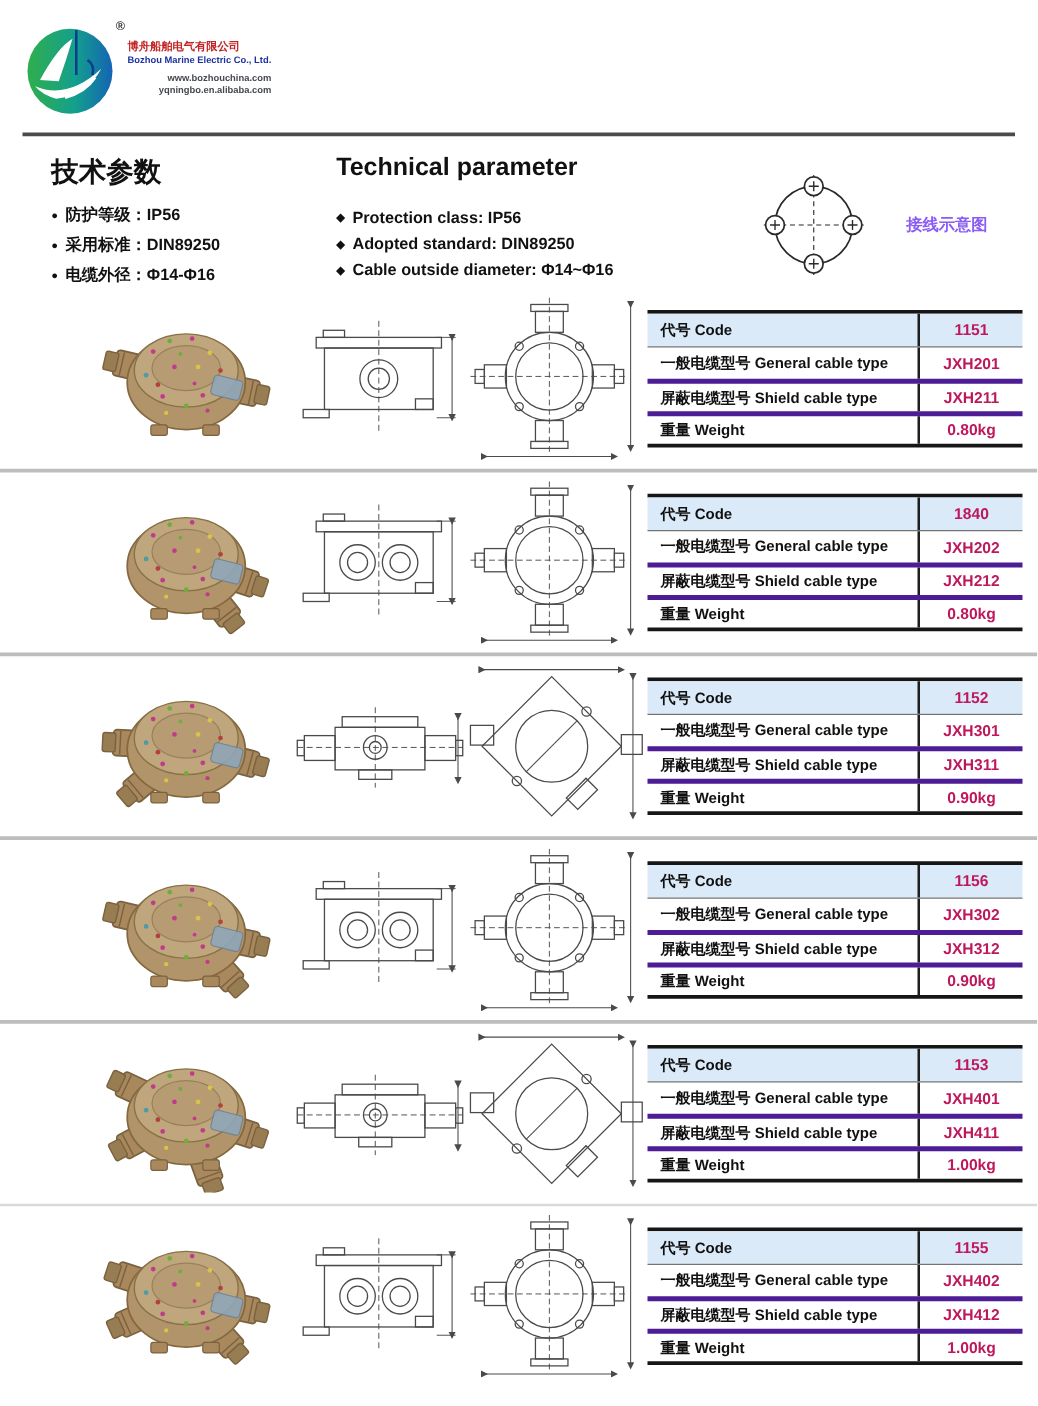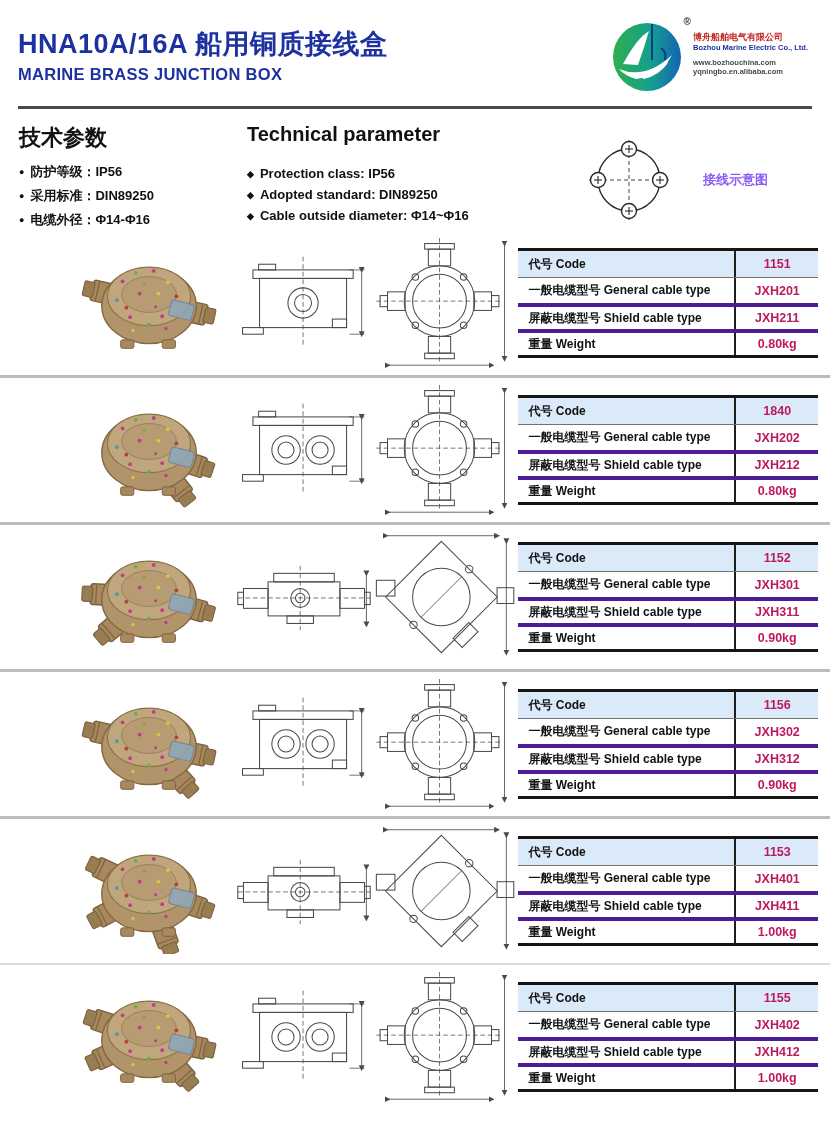--- a/index.html
+++ b/index.html
@@ -10,26 +10,26 @@
   .header { display:flex; justify-content:space-between; align-items:flex-start; padding:18px 18px 0 18px; }
   .titles { padding-top:8px; }
   .title-zh { color:#1d32a0; font-size:27px; font-weight:700; letter-spacing:.5px; }
   .title-en { color:#1d32a0; font-size:16.5px; font-weight:700; margin-top:3px; letter-spacing:.3px; }
   .brand { display:flex; align-items:flex-start; gap:6px; padding-right:4px; }
   .logo-wrap { position:relative; width:78px; height:78px; }
   .reg-mark { position:absolute; top:-2px; right:-4px; font-size:10px; color:#333; font-weight:700; }
   .brand-text { padding-top:14px; line-height:1.25; }
   .company-zh { color:#c22525; font-size:9px; font-weight:700; white-space:nowrap; }
   .company-en { color:#1d32a0; font-size:7.5px; font-weight:700; white-space:nowrap; }
-  .brand-url { color:#44484f; font-size:7.5px; font-weight:700; white-space:nowrap; }
+  .brand-url { color:#44484f; font-size:7.5px; font-weight:700; white-space:nowrap;text-align:right; }
   .brand-url.first { margin-top:5px; }
   .header-rule { height:3px; background:#4a4a4a; margin:10px 18px 0 18px; }
 
   
-  .tech { display:flex; padding:14px 18px 0 19px; height:122px; }
+  .tech { display:flex; padding:14px 18px 0 19px; height:122px;justify-content:center; }
   .tech-zh { width:228px; }
   .tech-en { width:300px; }
   .tech-h-zh { font-size:22px; font-weight:700; color:#111; margin-bottom:10px; }
   .tech-h-en { font-size:20px; font-weight:700; color:#111; margin-bottom:20px; }
   .tech ul { list-style:none; }
   .tech li { font-size:13px; font-weight:700; color:#111; margin-bottom:6px; display:flex; align-items:baseline; }
   .bullet { font-size:9px; margin-right:6px; position:relative; top:-1px; }
   .wiring { display:flex; align-items:center; gap:14px; margin-left:30px; padding-top:6px; }
   .wiring-label { font-size:13px; font-weight:700; color:#8b5cf6; }
 
@@ -180,24 +180,20 @@
       <rect x="84" y="104" width="24" height="14" transform="rotate(-45,96,111)"></rect>
       <line x1="10" y1="4" x2="130" y2="4" stroke-width="0.9" marker-start="url(#arr)" marker-end="url(#arr)"></line>
       <line x1="140" y1="10" x2="140" y2="130" stroke-width="0.9" marker-start="url(#arr)" marker-end="url(#arr)"></line>
     </g>
   </defs>
 </svg>
 
 <div class="page">
 
   <div class="header">
-    <div class="titles">
-      <div class="title-zh">HNA10A/16A 船用铜质接线盒</div>
-      <div class="title-en">MARINE BRASS JUNCTION BOX</div>
-    </div>
     <div class="brand">
       <div class="logo-wrap">
         <svg width="78" height="78" viewBox="0 0 78 78">
           <circle cx="38" cy="39" r="34" fill="url(#logoGrad)"></circle>
           <path d="M14,46 Q28,20 40,13 Q35,30 29,47 Z" fill="#ffffff"></path>
           <path d="M10,51 Q36,62 63,37 Q52,58 27,61 Q16,58 10,51 Z" fill="#ffffff"></path>
           <path d="M34,60 Q50,56 58,44" stroke="#ffffff" stroke-width="2.5" fill="none"></path>
           <line x1="43" y1="6" x2="43" y2="42" stroke="#0a3c8c" stroke-width="2"></line>
           <path d="M52,30 q6,4 4,12" stroke="#0a3c8c" stroke-width="2" fill="none"></path>
         </svg>

